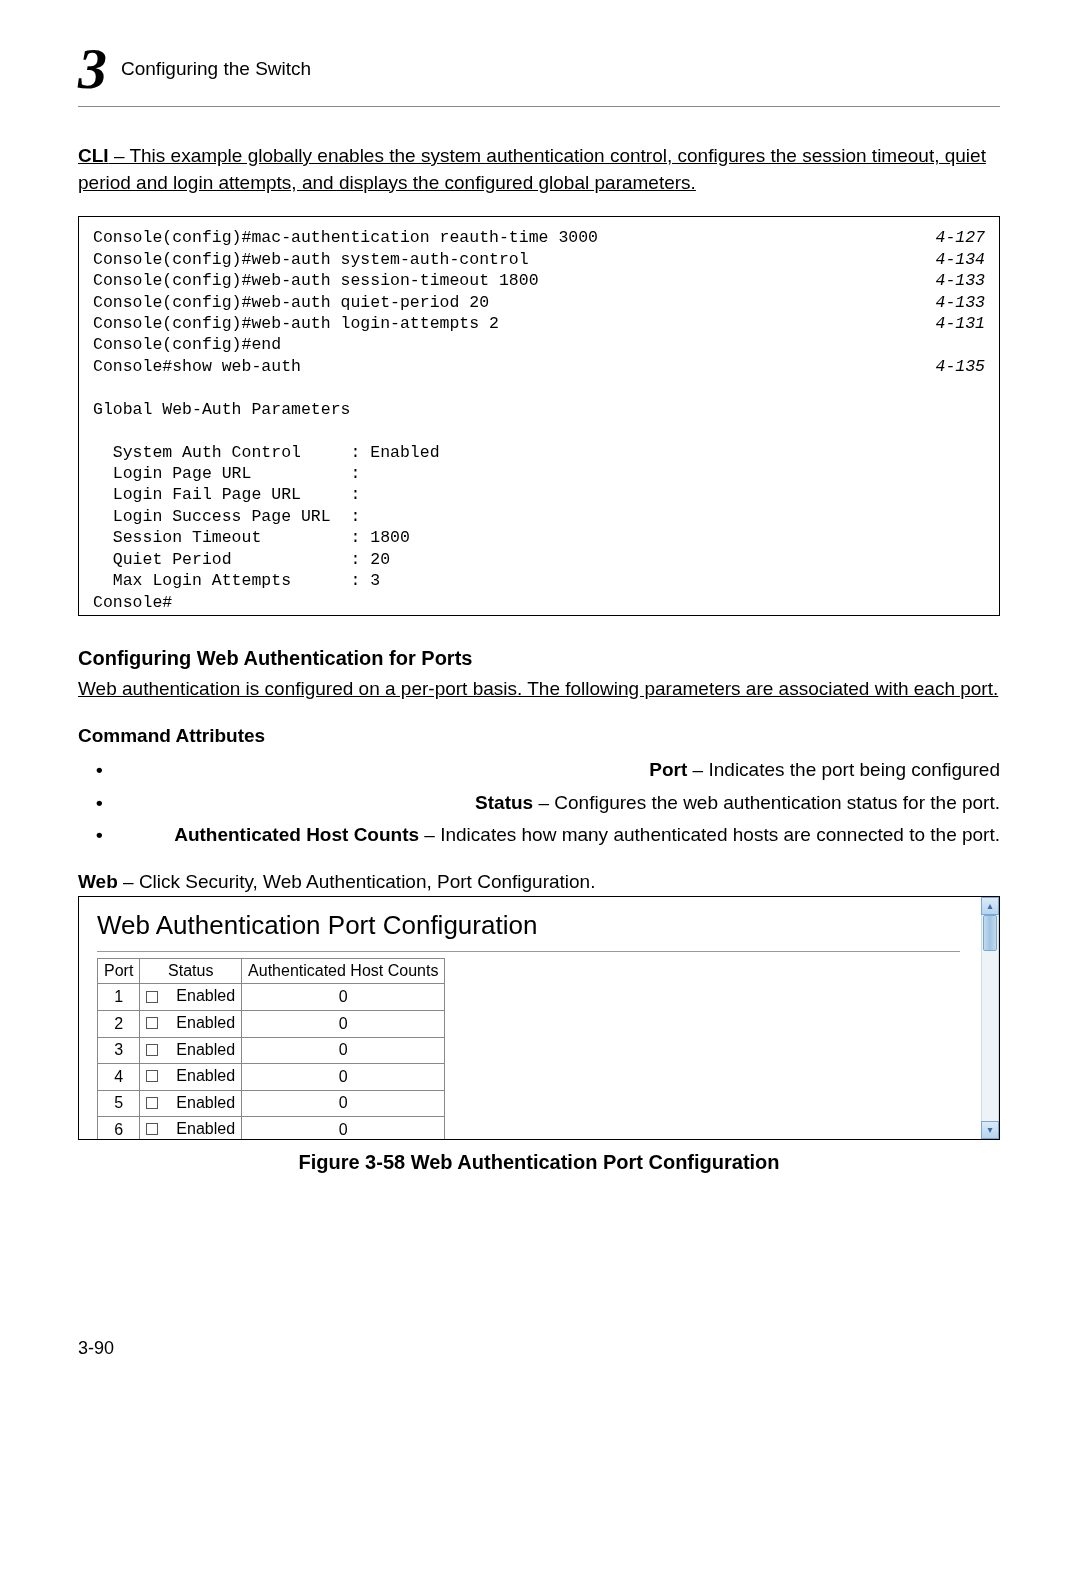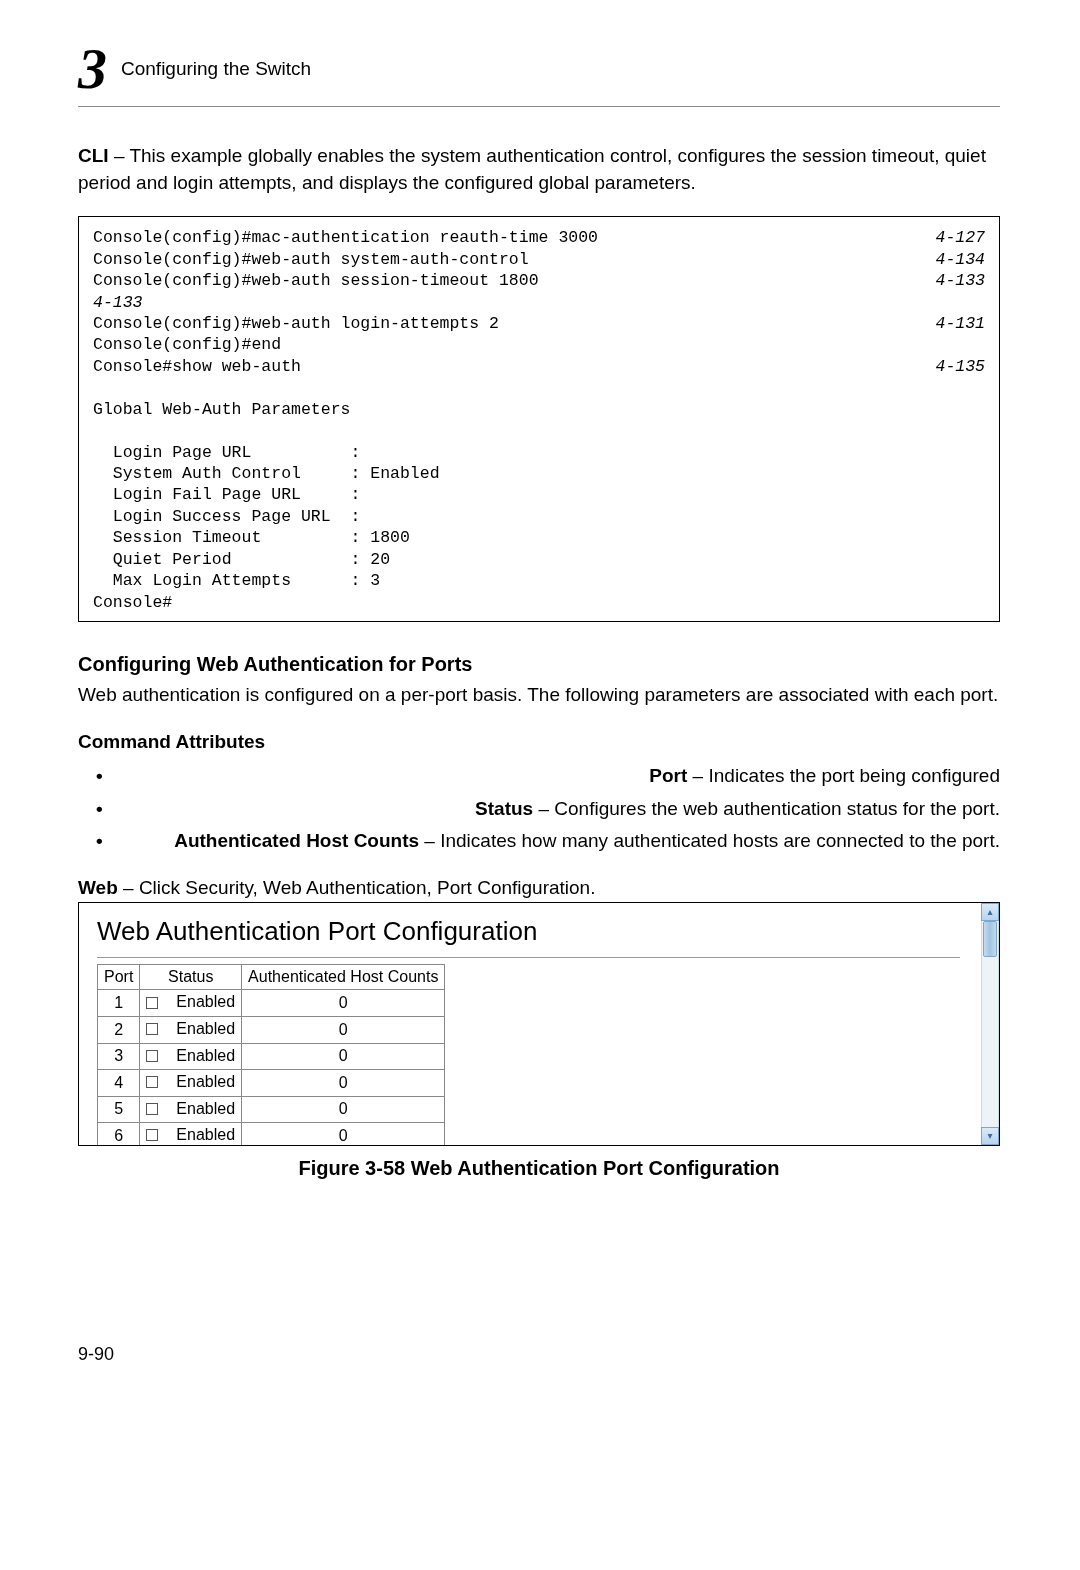--- a/index.html
+++ b/index.html
@@ -29,24 +29,25 @@
       font-size: 58px;
       font-weight: 900;
       font-style: italic;
       line-height: 1;
     }
     .chapter-title {
       font-size: 19px;
     }
     .para {
       margin-bottom: 20px;
+      text-decoration: underline;
     }
     .cli-box {
       border: 1px solid #000;
-      padding: 10px 14px 8px 14px;
+      padding: 10px 14px 2px 14px;
       font-family: "Courier New", monospace;
       font-size: 16.5px;
       line-height: 1.3;
       margin-bottom: 28px;
     }
     .cli-line {
       display: flex;
       justify-content: space-between;
       white-space: pre;
     }
@@ -184,29 +185,29 @@
 </div>
 
 <p class="para">
   <b>CLI</b><span> – This example globally enables the system authentication control, configures the session timeout, quiet period and login attempts, and displays the configured global parameters.</span>
 </p>
 
 <div class="cli-box" id="cli-box">
     <div class="cli-line"><span>Console(config)#mac-authentication reauth-time 3000</span><span class="cli-ref">4-127</span></div>
     <div class="cli-line"><span>Console(config)#web-auth system-auth-control</span><span class="cli-ref">4-134</span></div>
     <div class="cli-line"><span>Console(config)#web-auth session-timeout 1800</span><span class="cli-ref">4-133</span></div>
-    <div class="cli-line"><span class="cli-ref">4-133</span></div>
+    <div class="cli-line"><span>Console(config)#web-auth quiet-period 20</span><span class="cli-ref">4-133</span></div>
     <div class="cli-line"><span>Console(config)#web-auth login-attempts 2</span><span class="cli-ref">4-131</span></div>
     <div class="cli-line"><span>Console(config)#end</span></div>
     <div class="cli-line"><span>Console#show web-auth</span><span class="cli-ref">4-135</span></div>
     <div class="cli-line"><span> </span></div>
     <div class="cli-line"><span>Global Web-Auth Parameters</span></div>
     <div class="cli-line"><span> </span></div>
+    <div class="cli-line"><span>  System Auth Control     : Enabled</span></div>
     <div class="cli-line"><span>  Login Page URL          :</span></div>
-    <div class="cli-line"><span>  System Auth Control     : Enabled</span></div>
     <div class="cli-line"><span>  Login Fail Page URL     :</span></div>
     <div class="cli-line"><span>  Login Success Page URL  :</span></div>
     <div class="cli-line"><span>  Session Timeout         : 1800</span></div>
     <div class="cli-line"><span>  Quiet Period            : 20</span></div>
     <div class="cli-line"><span>  Max Login Attempts      : 3</span></div>
     <div class="cli-line"><span>Console#</span></div>
   </div>
 
 <div class="section-h">Configuring Web Authentication for Ports</div>
 <p class="para">Web authentication is configured on a per-port basis. The following parameters are associated with each port.</p>
@@ -288,13 +289,13 @@
               </span></td>
             <td>0</td>
           </tr>
         </tbody>
     </table>
   </div>
 </div>
 
 <div class="fig-caption">Figure 3-58  Web Authentication Port Configuration</div>
 
-<div class="page-num">9-90</div>
+<div class="page-num">3-90</div>
 
 </body></html>

